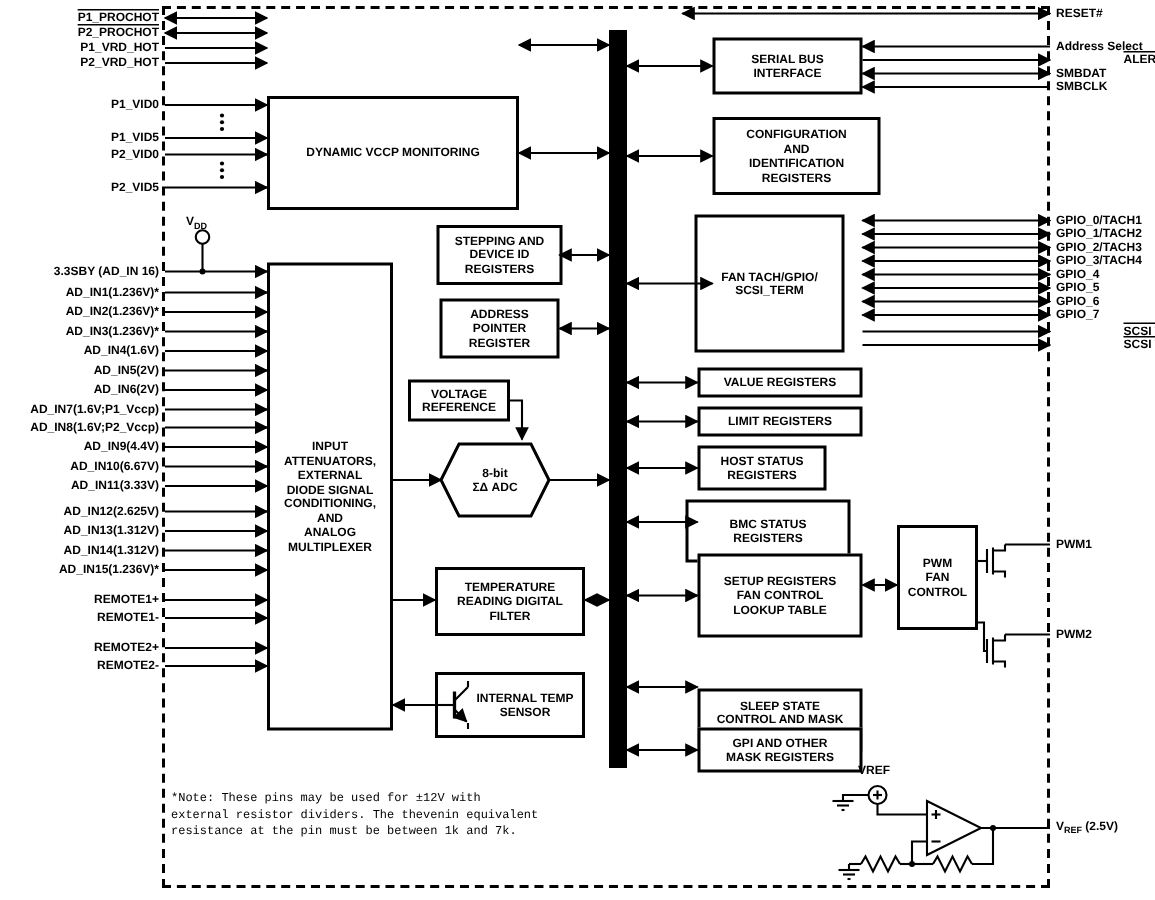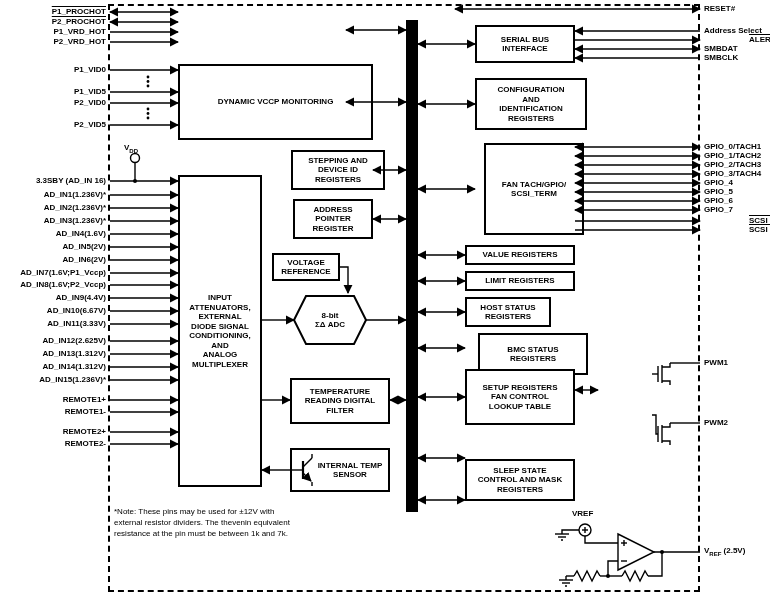--- a/index.html
+++ b/index.html
@@ -11,34 +11,34 @@
          display:flex;align-items:center;justify-content:center;text-align:center;
          font-size:8px;font-weight:bold;line-height:9.5px;white-space:pre-line;z-index:2;}
   .wires{position:absolute;left:0;top:0;z-index:3;pointer-events:none;}
   .pin{position:absolute;font-size:8px;font-weight:bold;line-height:10px;white-space:nowrap;z-index:4;}
   .pin-l{right:664px;text-align:right;}
   .pin-r{left:704px;}
   .ovl{text-decoration:overline;padding-left:45px;}
   .adc-label{position:absolute;display:flex;align-items:center;justify-content:center;
              text-align:center;font-size:8px;font-weight:bold;line-height:9.5px;
              white-space:pre-line;z-index:4;}
-  .note{position:absolute;left:114px;top:506px;width:250px;font-size:8px;
-        line-height:11px;white-space:pre-line;z-index:4;}
+  .note{position:absolute;left:114px;top:527px;width:250px;font-size:8px;
+        line-height:11px;white-space:pre-line;z-index:4;font-family:Liberation Mono, monospace;}
   .lbl{position:absolute;font-size:8px;font-weight:bold;z-index:4;}
   sub{font-size:6px;}
 </style>
 </head>
 <body>
 
 <div class="canvas">
 
   <div class="boundary"></div>
 
-  <div class="block" style="left:178px;top:64px;width:195px;height:76px">DYNAMIC VCCP MONITORING</div>
-  <div class="block" style="left:291px;top:150px;width:94px;height:40px">STEPPING AND
+  <div class="block" style="left:178px;top:64px;width:168px;height:76px">DYNAMIC VCCP MONITORING</div>
+  <div class="block" style="left:291px;top:150px;width:84px;height:40px">STEPPING AND
 DEVICE ID
 REGISTERS</div>
   <div class="block" style="left:293px;top:199px;width:80px;height:40px">ADDRESS
 POINTER
 REGISTER</div>
   <div class="block" style="left:178px;top:175px;width:84px;height:312px">INPUT
 ATTENUATORS,
 EXTERNAL
 DIODE SIGNAL
 CONDITIONING,
@@ -51,34 +51,39 @@
 READING DIGITAL
 FILTER</div>
   <div class="block" style="left:290px;top:448px;width:100px;height:44px;padding-left:20px">INTERNAL TEMP
 SENSOR</div>
   <div class="block" style="left:475px;top:25px;width:100px;height:38px">SERIAL BUS
 INTERFACE</div>
   <div class="block" style="left:475px;top:78px;width:112px;height:52px">CONFIGURATION
 AND
 IDENTIFICATION
 REGISTERS</div>
-  <div class="block" style="left:484px;top:143px;width:100px;height:92px">FAN TACH/GPIO/
+  <div class="block" style="left:463px;top:143px;width:100px;height:92px">FAN TACH/GPIO/
 SCSI_TERM</div>
   <div class="block" style="left:465px;top:245px;width:110px;height:20px">VALUE REGISTERS</div>
   <div class="block" style="left:465px;top:271px;width:110px;height:20px">LIMIT REGISTERS</div>
   <div class="block" style="left:465px;top:297px;width:86px;height:30px">HOST STATUS
 REGISTERS</div>
-  <div class="block" style="left:478px;top:333px;width:110px;height:42px">BMC STATUS
+  <div class="block" style="left:457px;top:333px;width:110px;height:42px">BMC STATUS
 REGISTERS</div>
   <div class="block" style="left:465px;top:369px;width:110px;height:56px">SETUP REGISTERS
 FAN CONTROL
 LOOKUP TABLE</div>
   <div class="block" style="left:465px;top:459px;width:110px;height:42px">SLEEP STATE
 CONTROL AND MASK
 REGISTERS</div>
+  <div class="block" style="left:465px;top:485px;width:110px;height:30px">GPI AND OTHER
+MASK REGISTERS</div>
+  <div class="block" style="left:598px;top:350px;width:54px;height:70px">PWM
+FAN
+CONTROL</div>
 
   <div class="adc-label" style="left:298px;top:306px;width:64px;height:28px">8-bit
 ΣΔ ADC</div>
 
   <svg class="wires" width="770" height="600" viewBox="0 0 770 600">
     <defs>
       <marker id="ah" viewBox="0 0 10 10" refX="9" refY="5" markerWidth="6.5" markerHeight="6.5" orient="auto-start-reverse">
         <path d="M0,0 L10,5 L0,10 z" fill="#000"></path>
       </marker>
     </defs>

